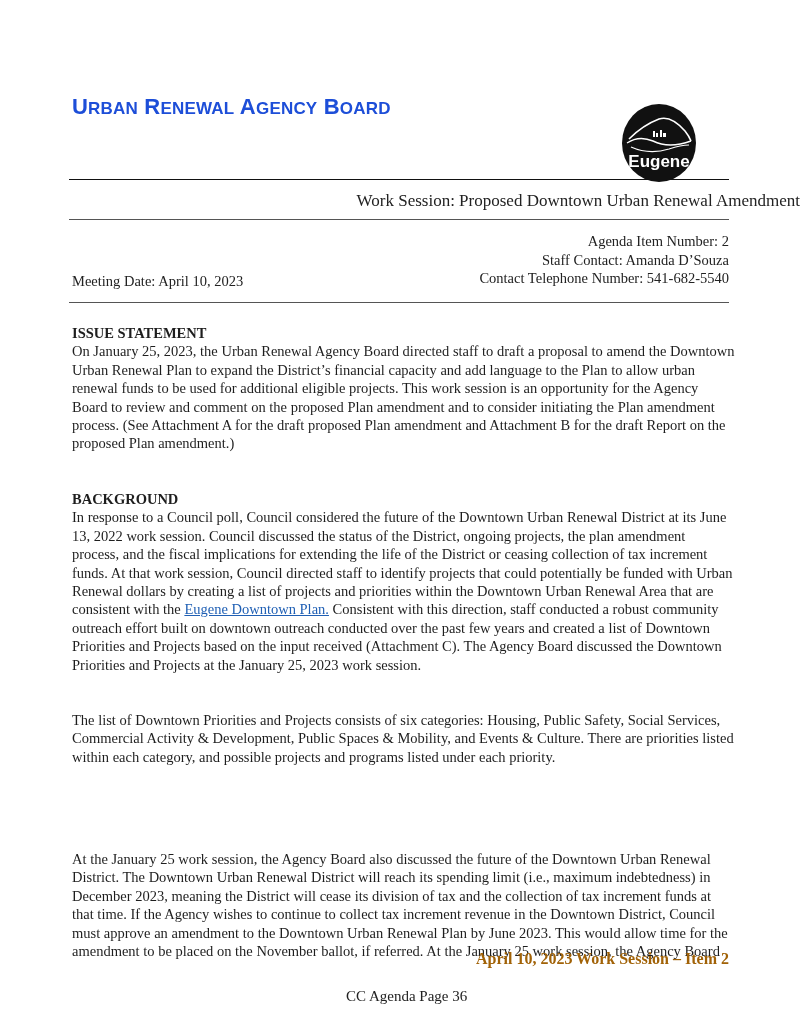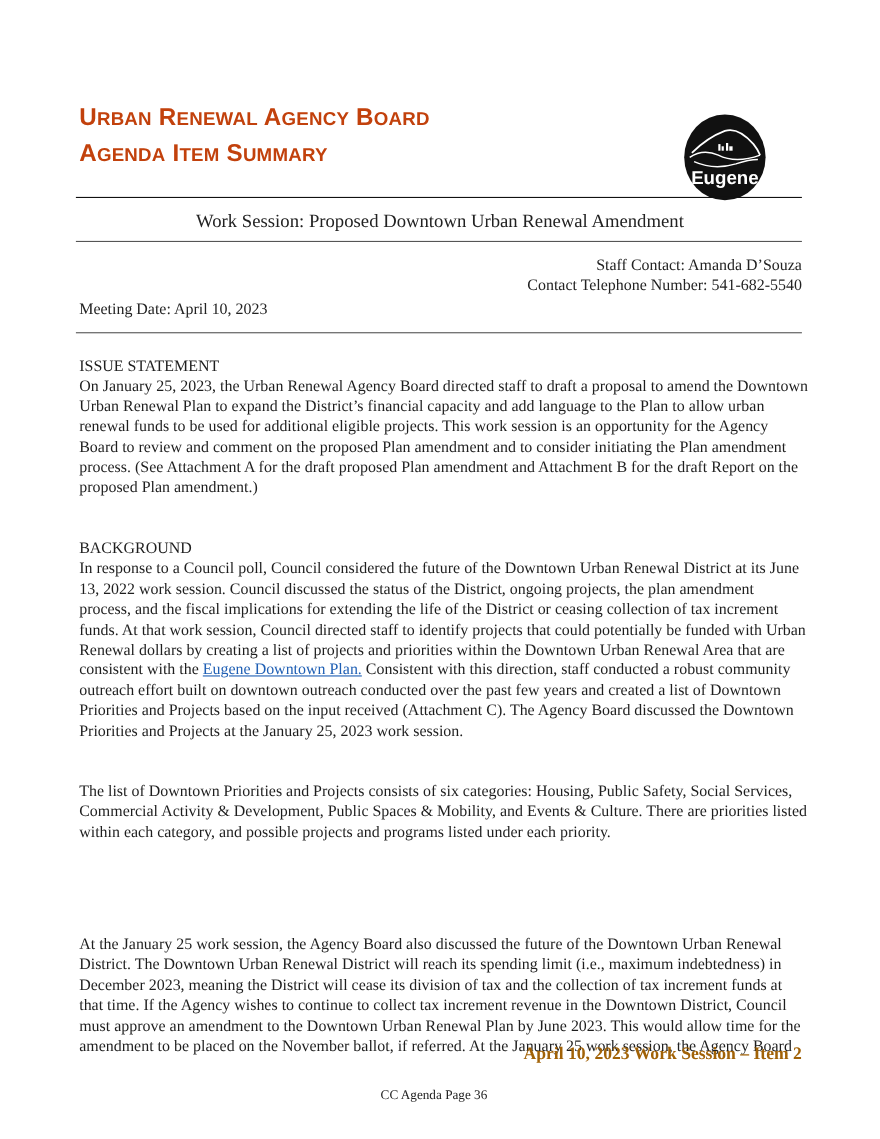--- a/index.html
+++ b/index.html
@@ -1,55 +1,50 @@
 <!DOCTYPE html>
 <html><head>
   <meta charset="utf-8">
   <style>
     html, body { margin: 0; padding: 0; background: #ffffff; }
     body { width: 800px; height: 1035px; position: relative; overflow: hidden;
            font-family: "Liberation Serif", "DejaVu Serif", serif; color: #1a1a1a; }
     .title { position: absolute; left: 72px; top: 92px; font-family: "Liberation Sans", "DejaVu Sans", sans-serif;
-             font-weight: bold; font-size: 22px; line-height: 30px; letter-spacing: 0.2px; color: #c2410c; }
+             font-weight: bold; font-size: 22px; line-height: 30px; letter-spacing: 0.2px; color: #1d4ed8; }
     .title .sc { font-size: 17px; }
     .logo { position: absolute; left: 619px; top: 103px; width: 80px; height: 80px; }
     .rule { position: absolute; left: 69px; width: 660px; }
     .rule.black { top: 179px; height: 1px; background: #111; }
     .rule.gray1 { top: 219px; height: 1px; background: #555; }
     .rule.gray2 { top: 302px; height: 1px; background: #555; }
-    .subtitle { position: absolute; left: 0; width: 800px; top: 191px; text-align: center; font-size: 17px; color: #222; }
+    .subtitle { position: absolute; left: 0; width: 800px; top: 191px; text-align: right; font-size: 17px; color: #222; }
     .meta { position: absolute; top: 232px; font-size: 14.5px; line-height: 18.5px; color: #222; }
     .meta.left { left: 72px; margin-top: 40px; }
     .meta.right { right: 71px; text-align: right; }
     .meta .ital { font-style: italic; }
     .body { position: absolute; left: 72px; width: 664px; font-size: 14.5px; line-height: 18.4px; color: #1e1e1e; }
-    .body h2 { margin: 0; font-size: 14.5px; font-weight: normal; line-height: 18.4px; }
+    .body h2 { margin: 0; font-size: 14.5px; font-weight: bold; line-height: 18.4px; }
     .body p { margin: 0; }
     .issue { top: 324px; }
     .background { top: 490px; }
     .para2 { top: 711px; }
     .para3 { top: 803px; margin-top: 47px; }
     .body a { color: #1f5fb4; text-decoration: underline; }
     .footer-red { position: absolute; right: 71px; top: 950px; color: #a16207; font-size: 16px; font-weight: bold; }
-    .footer-page { position: absolute; left: 346px; top: 988px; color: #222; font-size: 12px; }
+    .footer-page { position: absolute; left: 346px; top: 988px; color: #222; font-size: 15px; }
   </style>
 </head>
 <body>
 
 <div class="title">
   <div>
     <span>U</span><span class="sc">RBAN</span>
     <span>R</span><span class="sc">ENEWAL</span>
     <span>A</span><span class="sc">GENCY</span>
     <span>B</span><span class="sc">OARD</span>
-  </div>
-  <div>
-    <span>A</span><span class="sc">GENDA</span>
-    <span>I</span><span class="sc">TEM</span>
-    <span>S</span><span class="sc">UMMARY</span>
   </div>
 </div>
 
 <div class="logo">
   <svg width="80" height="80" viewBox="0 0 80 80">
     <ellipse cx="40" cy="40" rx="37" ry="39" fill="#111"></ellipse>
     <path d="M10 36 Q24 22 40 16 Q52 12 66 28 Q70 33 72 38" stroke="#fff" stroke-width="1.6" fill="none"></path>
     <path d="M8 40 Q20 32 34 38 Q50 46 72 38" stroke="#fff" stroke-width="1.4" fill="none"></path>
     <path d="M12 44 Q30 52 50 46 Q62 42 70 42" stroke="#fff" stroke-width="1.2" fill="none"></path>
     <rect x="34" y="28" width="2" height="6" fill="#fff"></rect>
@@ -61,20 +56,21 @@
 </div>
 
 <div class="rule black"></div>
 <div class="subtitle">Work Session: Proposed Downtown Urban Renewal Amendment</div>
 <div class="rule gray1"></div>
 
 <div class="meta left">
   <div>Meeting Date: April 10, 2023</div>
 </div>
 <div class="meta right">
+  <div>Agenda Item Number: 2</div>
   <div>Staff Contact: Amanda D’Souza</div>
   <div>Contact Telephone Number: 541-682-5540</div>
 </div>
 <div class="rule gray2"></div>
 
 <div class="body issue">
   <h2>ISSUE STATEMENT</h2>
   <p>On January 25, 2023, the Urban Renewal Agency Board directed staff to draft a proposal to amend the Downtown Urban Renewal Plan to expand the District’s financial capacity and add language to the Plan to allow urban renewal funds to be used for additional eligible projects. This work session is an opportunity for the Agency Board to review and comment on the proposed Plan amendment and to consider initiating the Plan amendment process. (See Attachment A for the draft proposed Plan amendment and Attachment B for the draft Report on the proposed Plan amendment.)</p>
 </div>
 

